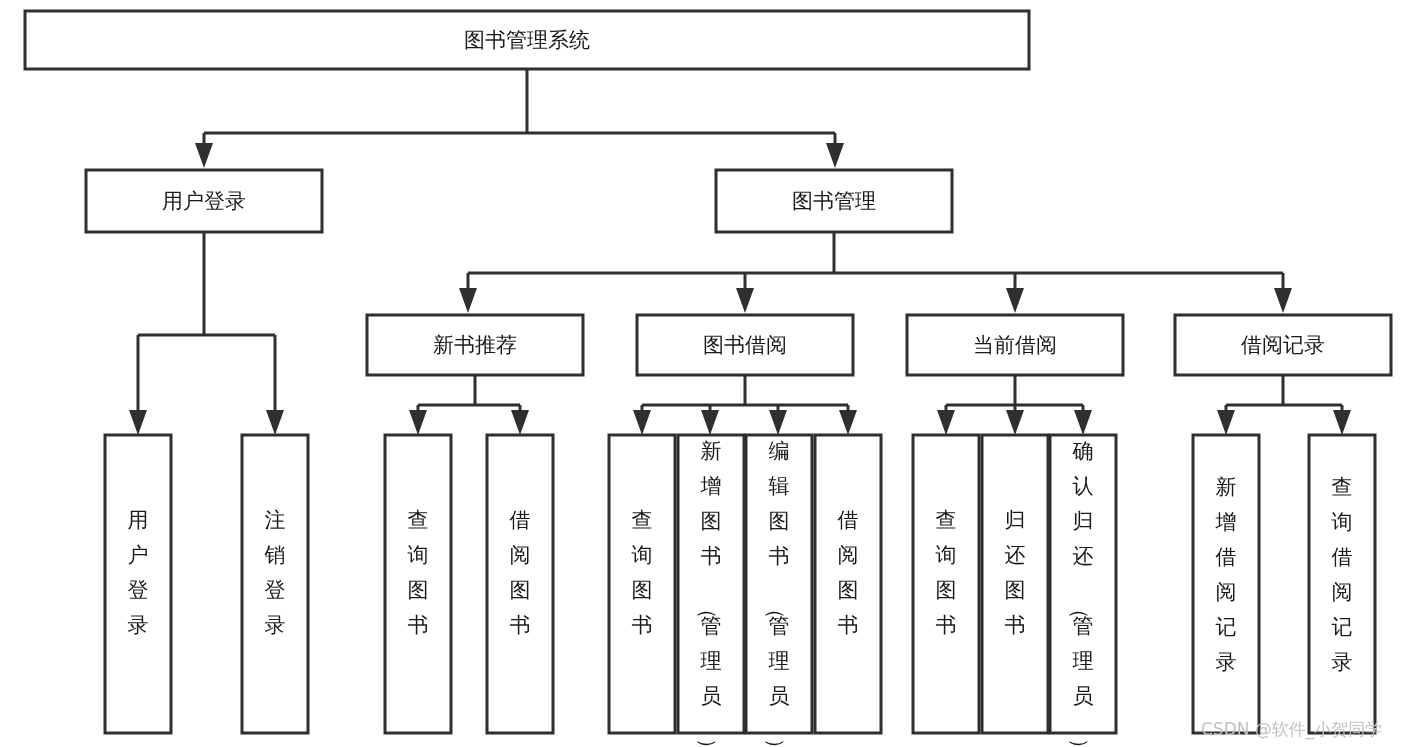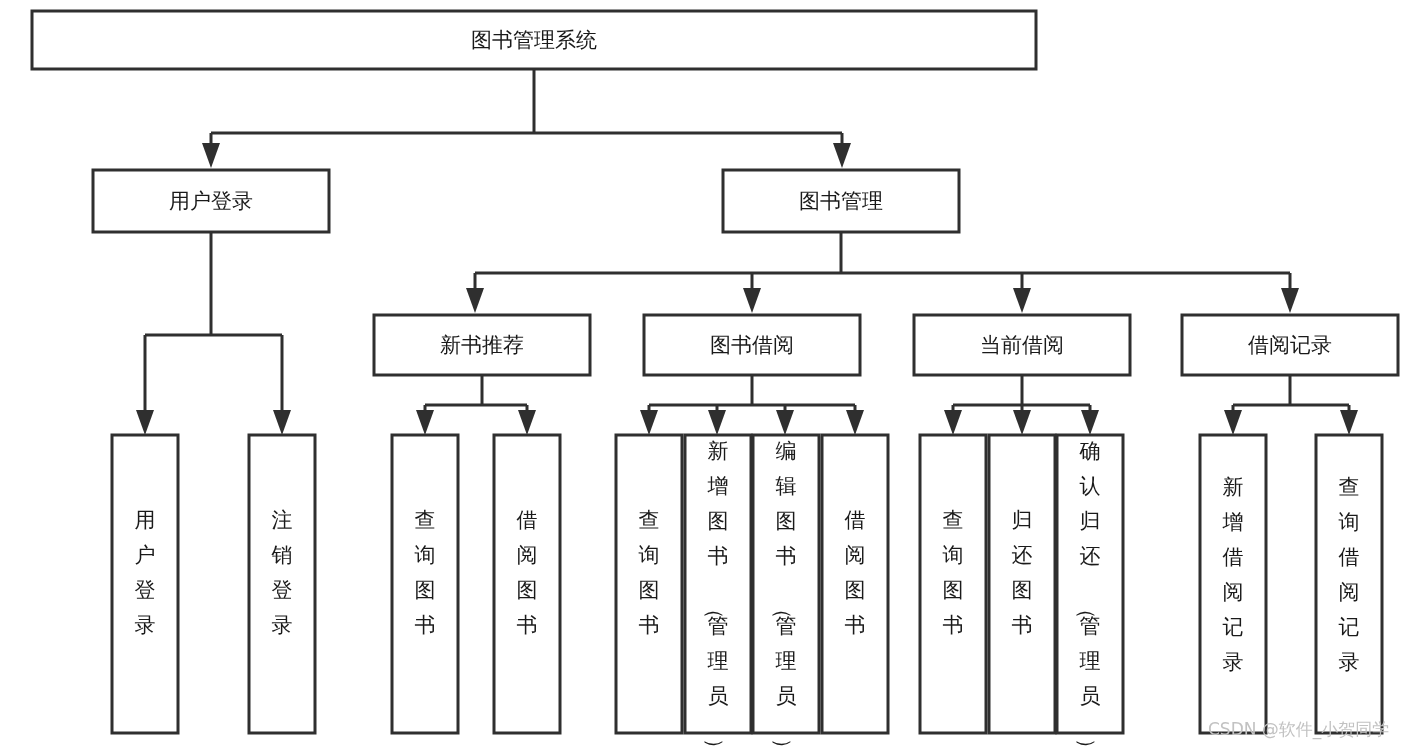--- a/index.html
+++ b/index.html
@@ -9,21 +9,21 @@
   }
   body {
     width: 1405px;
     height: 747px;
     font-family: "DejaVu Sans", "Liberation Sans", sans-serif;
     overflow: hidden;
     position: relative;
   }
   #diagram-root {
     position: absolute;
-    left: 12px;
+    left: 5px;
     top: 0;
     width: 1307px;
     height: 747px;
   }
   svg {
     display: block;
   }
   .node-box {
     fill: #ffffff;
     stroke: #2f2f2f;

